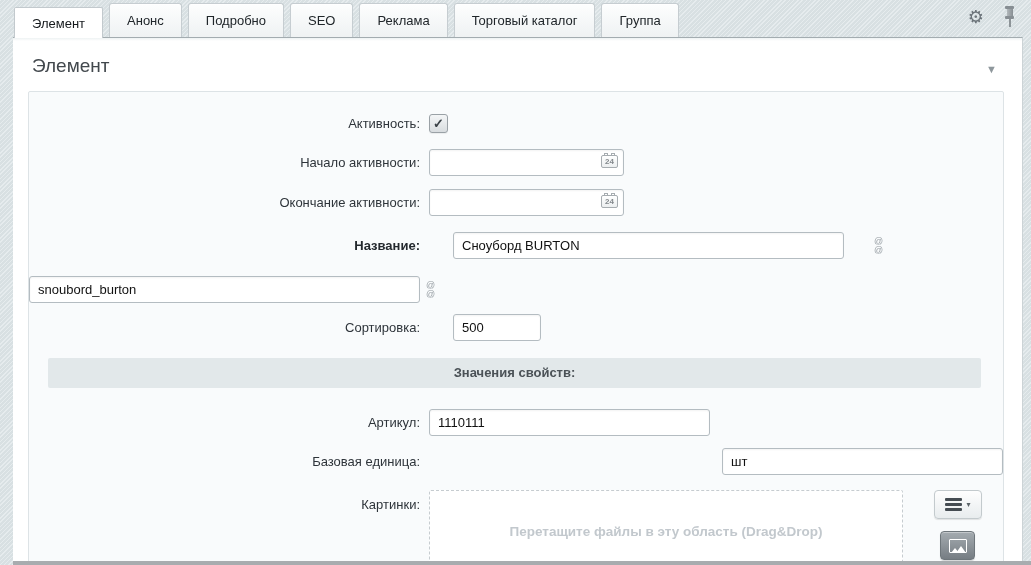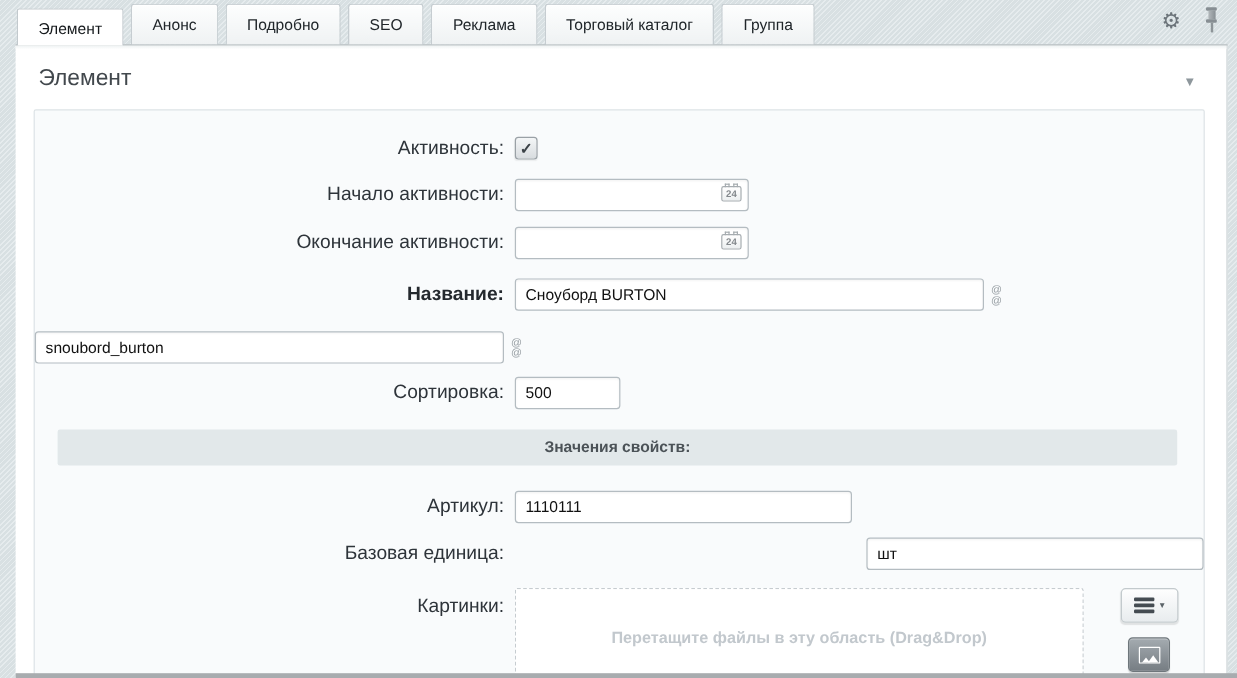--- a/index.html
+++ b/index.html
@@ -44,23 +44,23 @@
   .panel-head{position:relative;height:52px;}
   .page-title{font-size:19px;font-weight:normal;color:#42484d;margin:0;position:absolute;left:19px;top:17px;}
   .collapse{position:absolute;right:25px;top:25px;color:#8e979c;font-size:11px;cursor:pointer;}
   
   .fieldset{
     position:absolute;top:53px;left:15px;width:976px;height:620px;
     border:1px solid #dde3e6;border-radius:2px;background:#f9fbfc;
     box-sizing:border-box;padding-top:22px;
   }
   .frow{display:flex;align-items:center;}
-  .flabel{width:391px;flex:none;text-align:right;padding-right:9px;font-size:16px;color:#2e343a;}
+  .flabel{width:391px;flex:none;text-align:right;padding-right:9px;font-size:13px;color:#2e343a;}
   .flabel.bold{font-weight:bold;color:#24292e;}
-  .mb16{margin-bottom:16px;} .mb13{margin-bottom:13px;} .mb17{margin-bottom:17px;}
+  .mb16{margin-bottom:16px;} .mb13{margin-bottom:13px;} .mb17{margin-bottom:17px;gap:24px;}
   .mb11{margin-bottom:11px;} .mb12{margin-bottom:12px;} .mb15{margin-bottom:15px;justify-content:space-between;} .mb21{margin-bottom:21px;}
   
   .checkbox{
     width:17px;height:17px;border:1px solid #9aa1a6;border-radius:3px;
     background:linear-gradient(#f4f6f7,#d8dcdf);display:inline-flex;align-items:center;justify-content:center;
     cursor:pointer;box-shadow:0 1px 1px rgba(0,0,0,.06);
   }
   .checkbox .check{font-size:13px;font-weight:bold;color:#3b4247;line-height:13px;}
   
   .inp{

